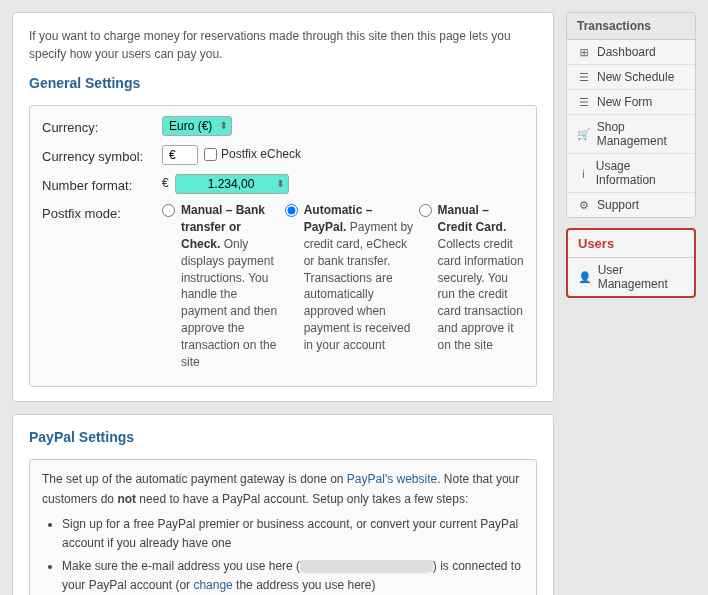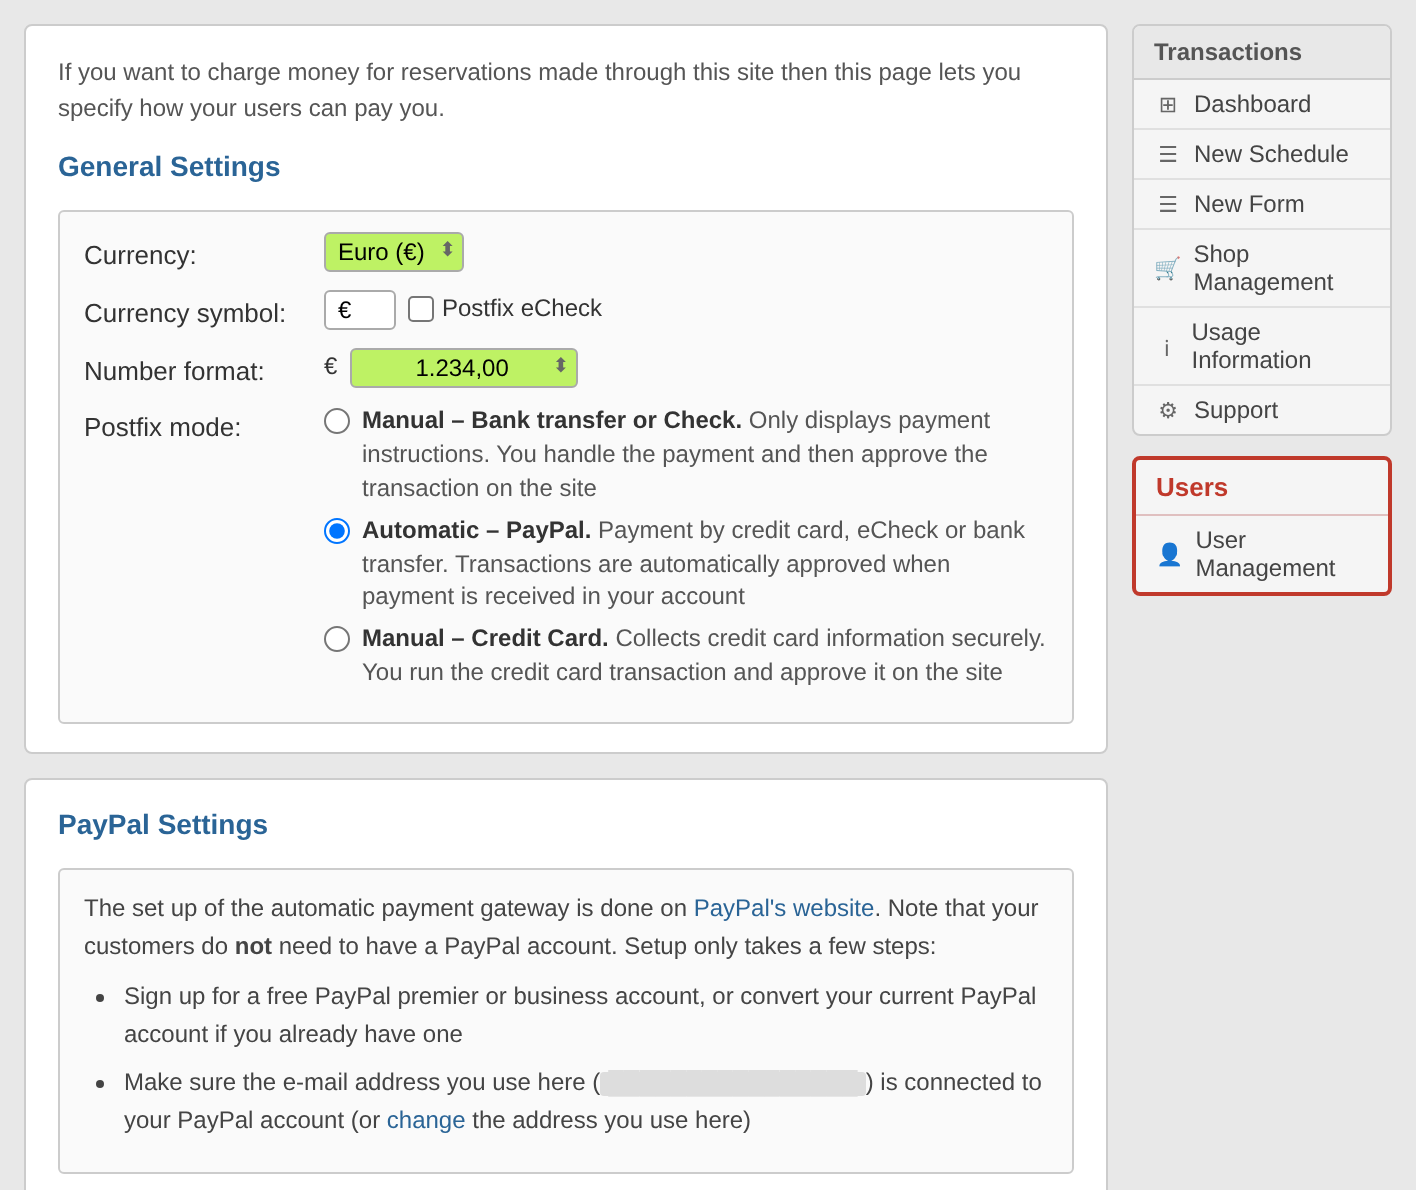--- a/index.html
+++ b/index.html
@@ -75,21 +75,21 @@
     .form-control {
       flex: 1;
       display: flex;
       align-items: center;
       gap: 6px;
       flex-wrap: wrap;
     }
     .select-box {
       border: 1px solid #aaa;
       border-radius: 3px;
-      background: #bef264;
+      background: #5eead4;
       padding: 2px 18px 2px 6px;
       font-size: 12px;
       appearance: none;
       -webkit-appearance: none;
       position: relative;
       cursor: pointer;
     }
     .select-wrapper {
       position: relative;
       display: inline-block;
@@ -116,21 +116,21 @@
       color: #333;
     }
     .checkbox-inline {
       display: flex;
       align-items: center;
       gap: 4px;
       font-size: 12px;
     }
     .gateway-options {
       display: flex;
-      flex-direction: column;
+      flex-direction: row;
       gap: 4px;
     }
     .radio-option {
       display: flex;
       align-items: flex-start;
       gap: 6px;
       font-size: 12px;
       line-height: 1.4;
     }
     .radio-option input[type="radio"] {

